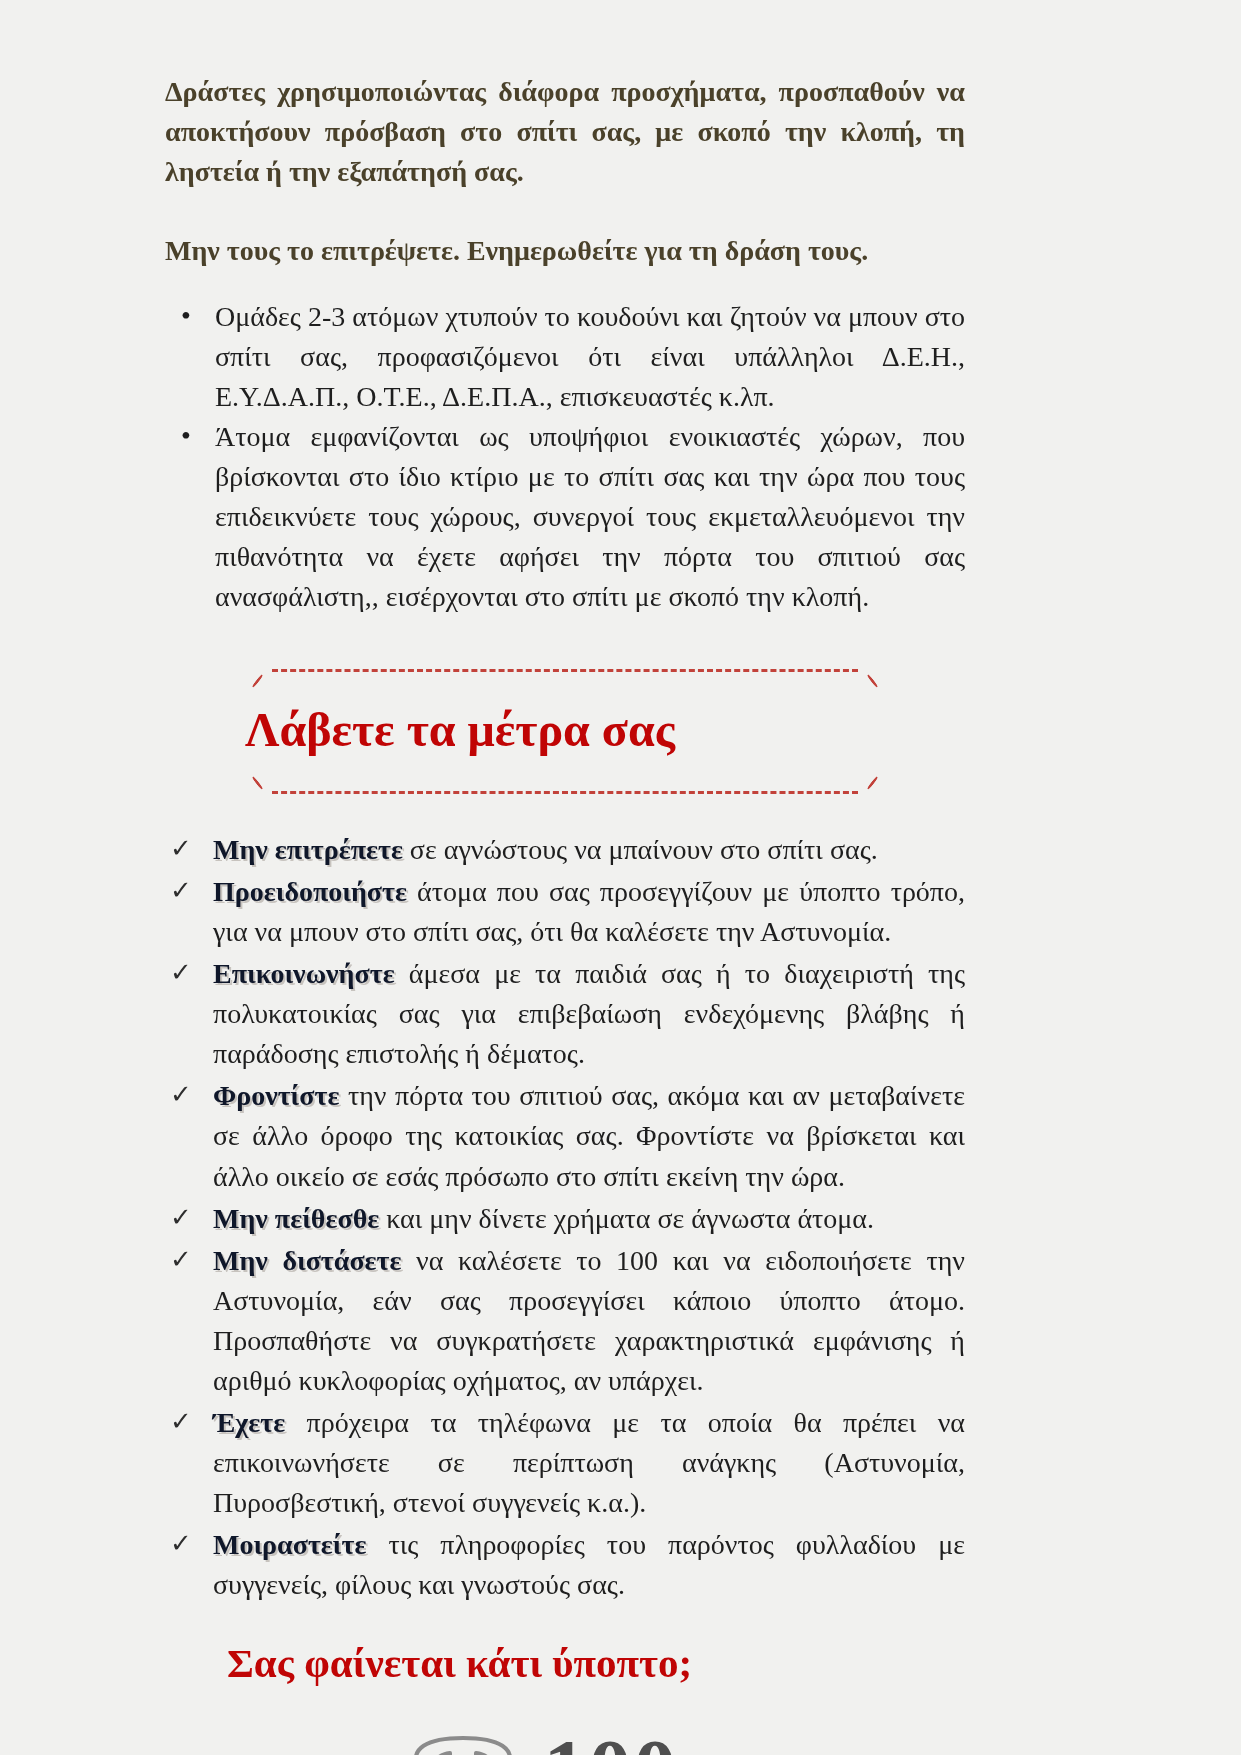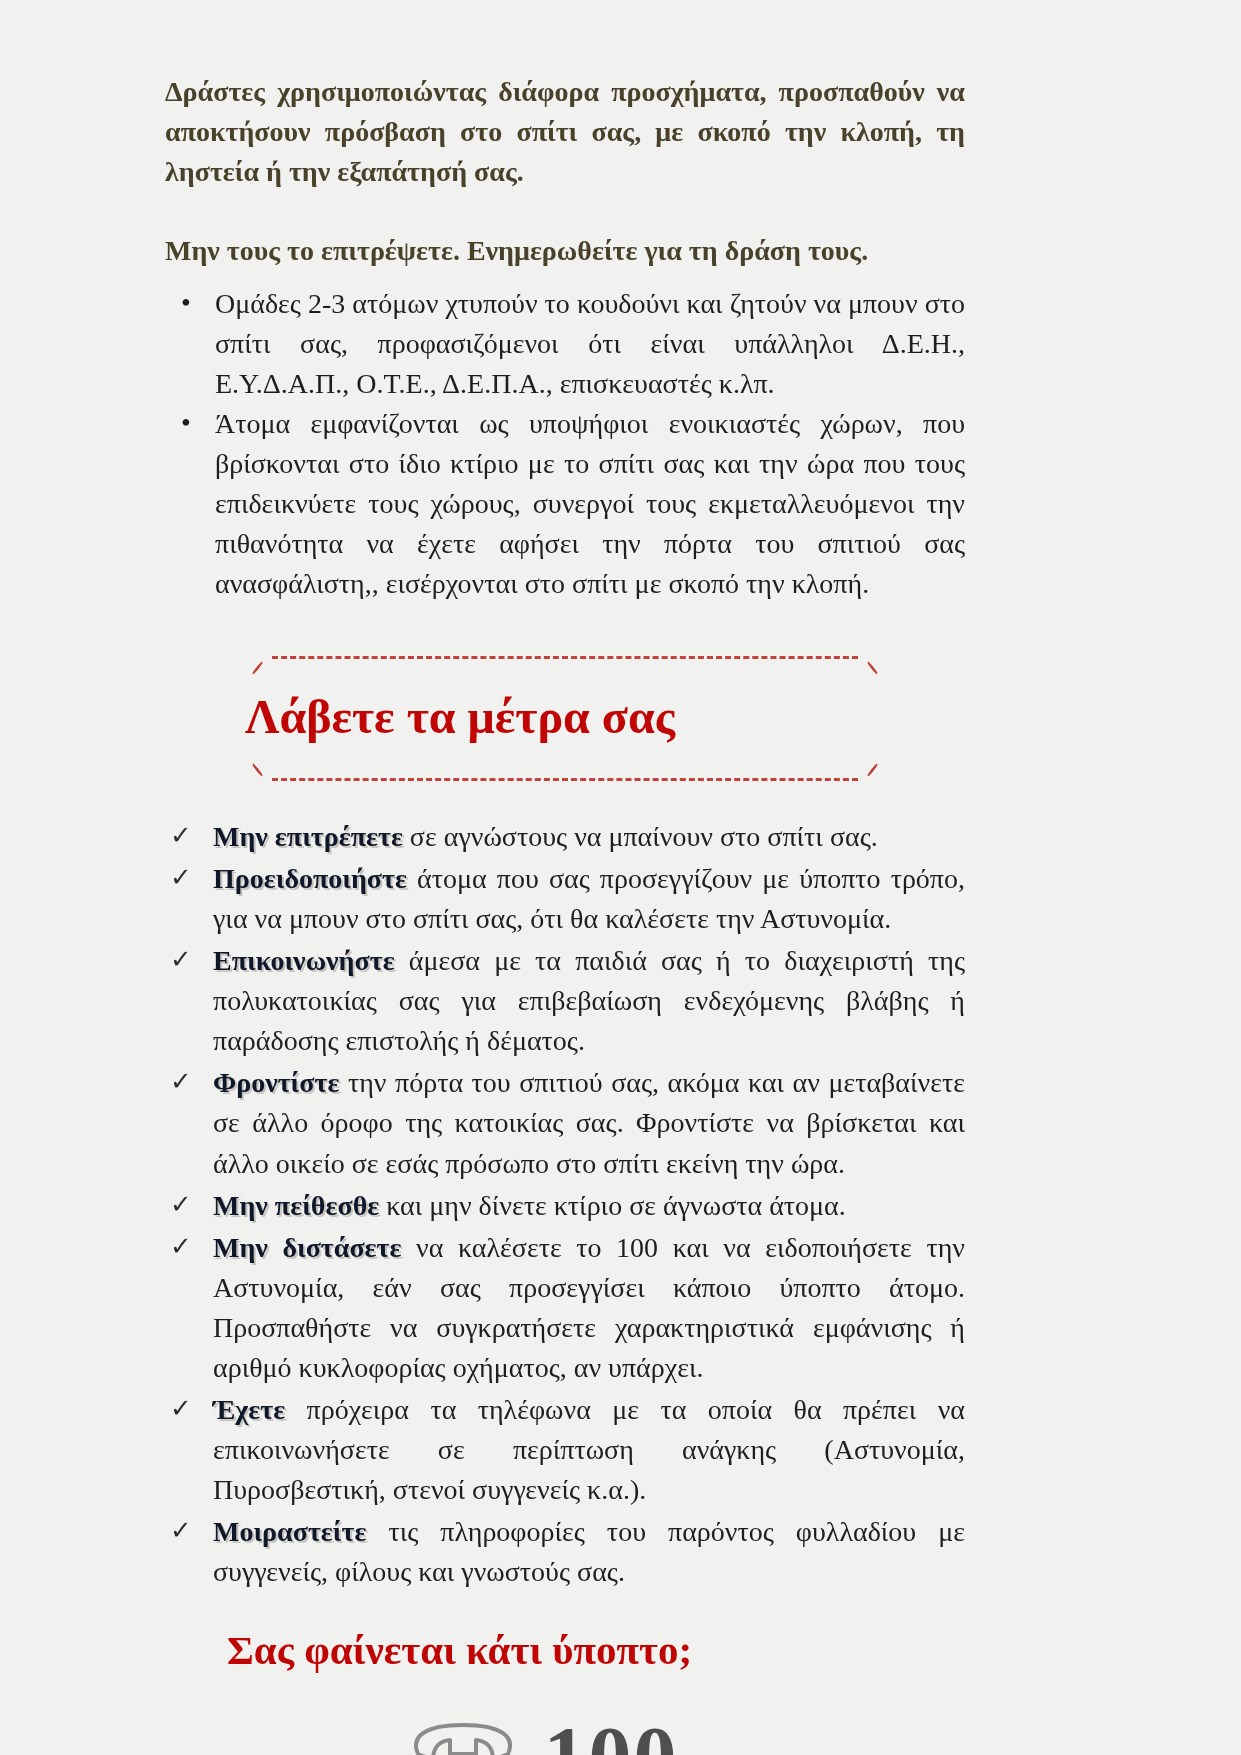--- a/index.html
+++ b/index.html
@@ -16,21 +16,21 @@
   
   .intro p {
     margin:0 0 14px 0;
     font-weight:bold;
     color:#4a412a;
     font-size:28px;
     line-height:1.42;
     text-align:justify;
   }
   .intro p.lead { margin-bottom:40px; }
-  .intro p.second { text-align:left; margin-bottom:13px; }
+  .intro p.second { text-align:left; margin-bottom:26px; }
 
   
   ul.bullets { list-style:none; margin:0; padding:0; }
   ul.bullets li {
     position:relative;
     padding-left:50px;
     font-size:28px;
     line-height:1.43;
     text-align:justify;
     color:#1e1e1e;
@@ -151,21 +151,21 @@
         <span>άμεσα με τα παιδιά σας ή το διαχειριστή της πολυκατοικίας σας για επιβεβαίωση ενδεχόμενης βλάβης ή παράδοσης επιστολής ή δέματος.</span>
       </li>
       <li>
         <span class="check">✓</span>
         <span class="kw">Φροντίστε </span>
         <span>την πόρτα του σπιτιού σας, ακόμα και αν μεταβαίνετε σε άλλο όροφο της κατοικίας σας. Φροντίστε να βρίσκεται και άλλο οικείο σε εσάς πρόσωπο στο σπίτι εκείνη την ώρα.</span>
       </li>
       <li>
         <span class="check">✓</span>
         <span class="kw">Μην πείθεσθε </span>
-        <span>και μην δίνετε κτίριο σε άγνωστα άτομα.</span>
+        <span>και μην δίνετε χρήματα σε άγνωστα άτομα.</span>
       </li>
       <li>
         <span class="check">✓</span>
         <span class="kw">Μην διστάσετε </span>
         <span>να καλέσετε το 100 και να ειδοποιήσετε την Αστυνομία, εάν σας προσεγγίσει κάποιο ύποπτο άτομο. Προσπαθήστε να συγκρατήσετε χαρακτηριστικά εμφάνισης ή αριθμό κυκλοφορίας οχήματος, αν υπάρχει.</span>
       </li>
       <li>
         <span class="check">✓</span>
         <span class="kw">Έχετε </span>
         <span>πρόχειρα τα τηλέφωνα με τα οποία θα πρέπει να επικοινωνήσετε σε περίπτωση ανάγκης (Αστυνομία, Πυροσβεστική, στενοί συγγενείς κ.α.).</span>

